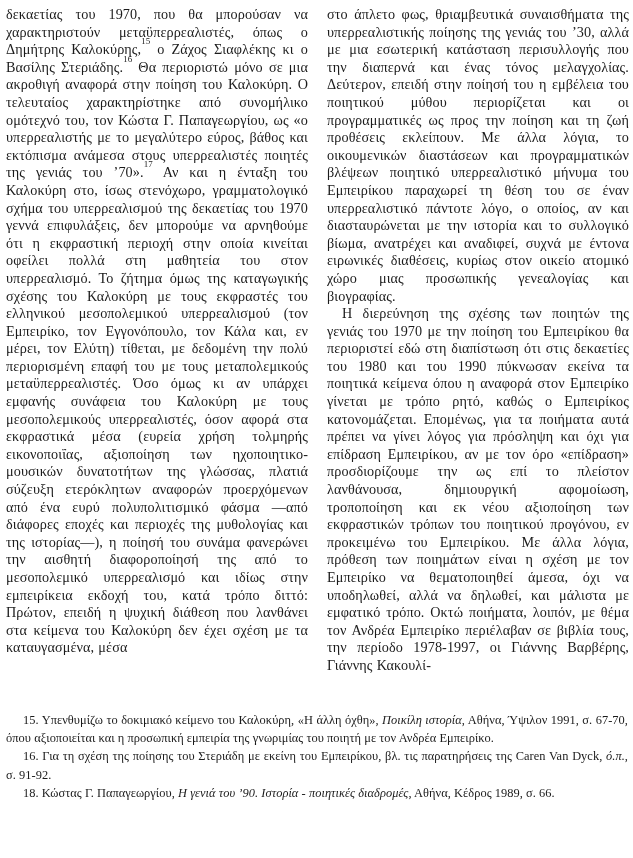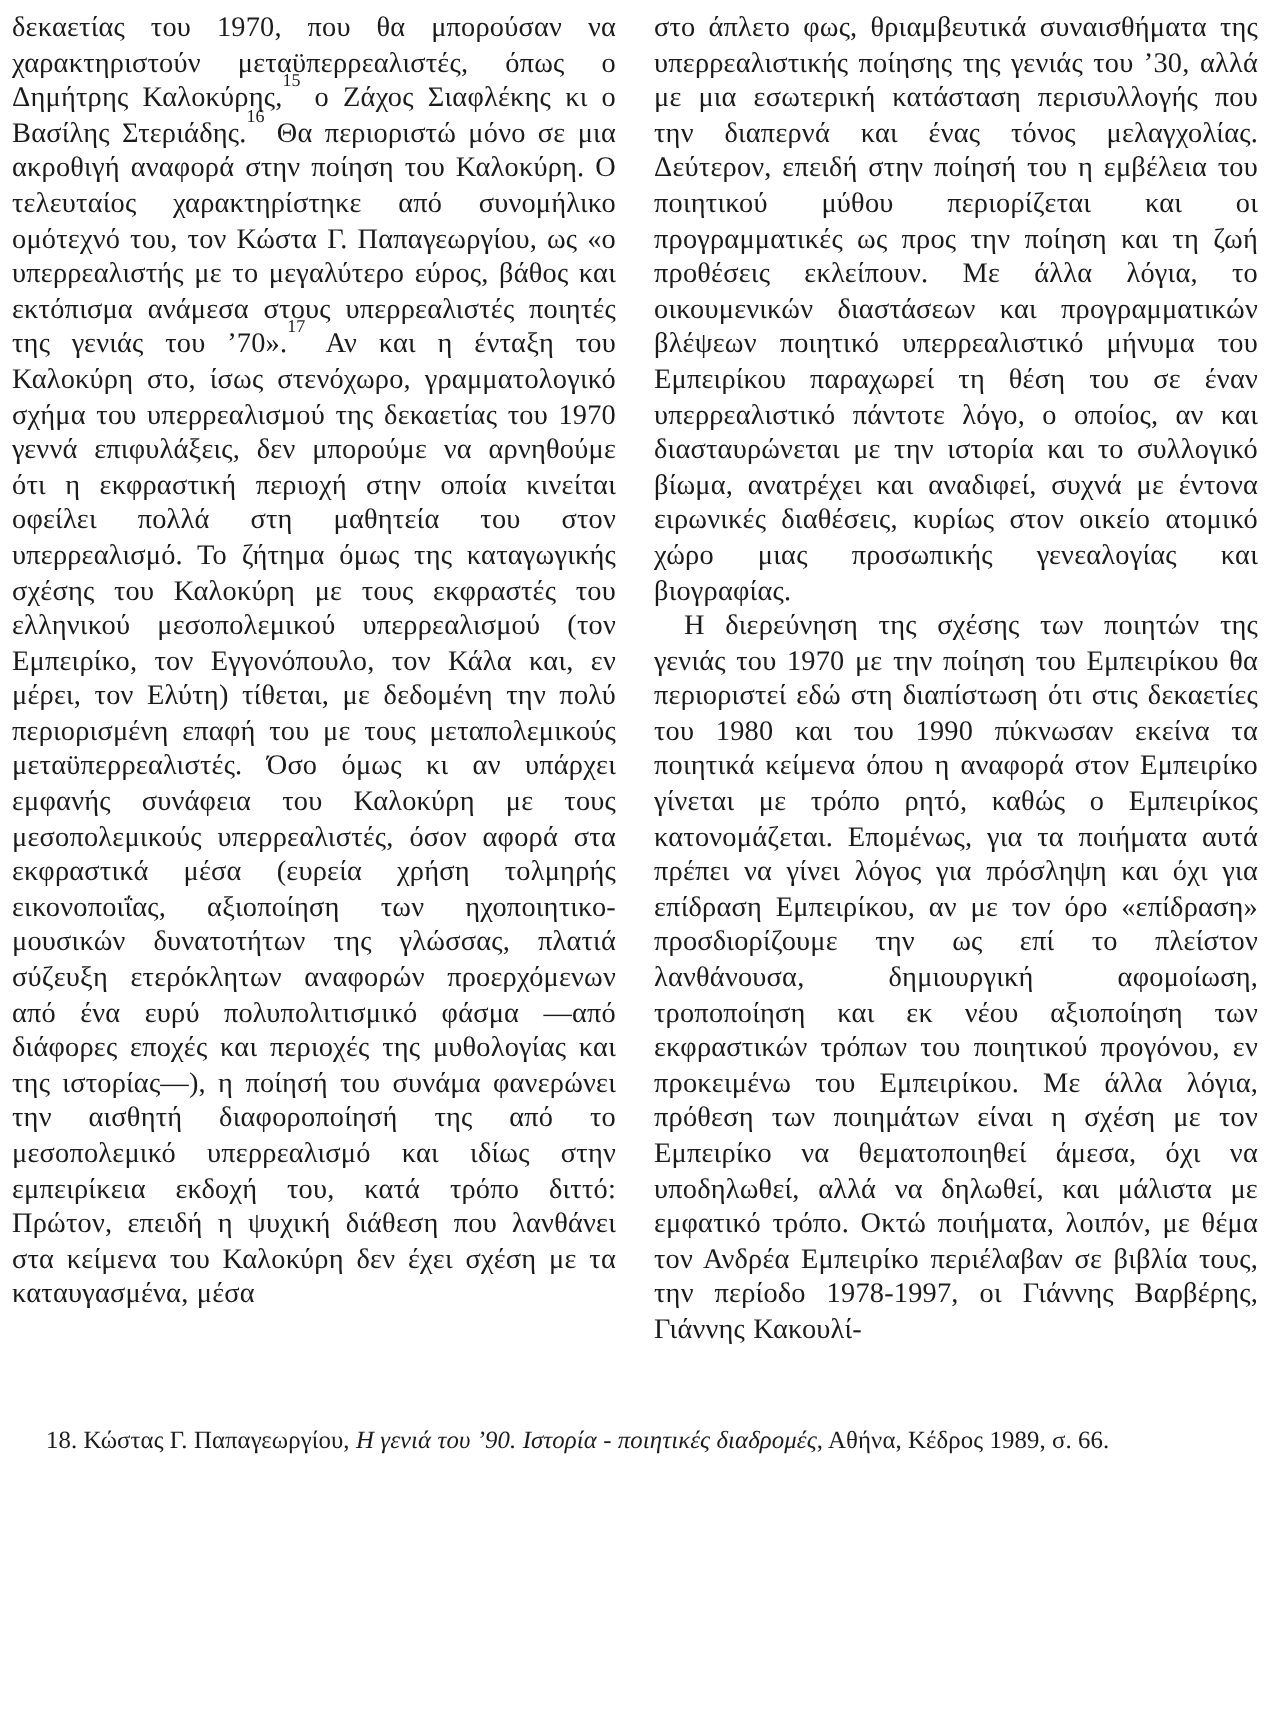--- a/index.html
+++ b/index.html
@@ -70,15 +70,17 @@
     <div class="col">
       <p><span>δεκαετίας του 1970, που θα μπορούσαν να χαρακτηριστούν μεταϋπερρεαλιστές, όπως ο Δημήτρης Καλοκύρης,</span><sup class="fnref">15</sup><span> ο Ζάχος Σιαφλέκης κι ο Βασίλης Στεριάδης.</span><sup class="fnref">16</sup><span> Θα περιοριστώ μόνο σε μια ακροθιγή αναφορά στην ποίηση του Καλοκύρη. Ο τελευταίος χαρακτηρίστηκε από συνομήλικο ομότεχνό του, τον Κώστα Γ. Παπαγεωργίου, ως «ο υπερρεαλιστής με το μεγαλύτερο εύρος, βάθος και εκτόπισμα ανάμεσα στους υπερρεαλιστές ποιητές της γενιάς του ’70».</span><sup class="fnref">17</sup><span> Αν και η ένταξη του Καλοκύρη στο, ίσως στενόχωρο, γραμματολογικό σχήμα του υπερρεαλισμού της δεκαετίας του 1970 γεννά επιφυλάξεις, δεν μπορούμε να αρνηθούμε ότι η εκφραστική περιοχή στην οποία κινείται οφείλει πολλά στη μαθητεία του στον υπερρεαλισμό. Το ζήτημα όμως της καταγωγικής σχέσης του Καλοκύρη με τους εκφραστές του ελληνικού μεσοπολεμικού υπερρεαλισμού (τον Εμπειρίκο, τον Εγγονόπουλο, τον Κάλα και, εν μέρει, τον Ελύτη) τίθεται, με δεδομένη την πολύ περιορισμένη επαφή του με τους μεταπολεμικούς μεταϋπερρεαλιστές. Όσο όμως κι αν υπάρχει εμφανής συνάφεια του Καλοκύρη με τους μεσοπολεμικούς υπερρεαλιστές, όσον αφορά στα εκφραστικά μέσα (ευρεία χρήση τολμηρής εικονοποιΐας, αξιοποίηση των ηχοποιητικο-μουσικών δυνατοτήτων της γλώσσας, πλατιά σύζευξη ετερόκλητων αναφορών προερχόμενων από ένα ευρύ πολυπολιτισμικό φάσμα —από διάφορες εποχές και περιοχές της μυθολογίας και της ιστορίας—), η ποίησή του συνάμα φανερώνει την αισθητή διαφοροποίησή της από το μεσοπολεμικό υπερρεαλισμό και ιδίως στην εμπειρίκεια εκδοχή του, κατά τρόπο διττό: Πρώτον, επειδή η ψυχική διάθεση που λανθάνει στα κείμενα του Καλοκύρη δεν έχει σχέση με τα καταυγασμένα, μέσα</span></p>
     </div>
     <div class="col">
       <p><span>στο άπλετο φως, θριαμβευτικά συναισθήματα της υπερρεαλιστικής ποίησης της γενιάς του ’30, αλλά με μια εσωτερική κατάσταση περισυλλογής που την διαπερνά και ένας τόνος μελαγχολίας. Δεύτερον, επειδή στην ποίησή του η εμβέλεια του ποιητικού μύθου περιορίζεται και οι προγραμματικές ως προς την ποίηση και τη ζωή προθέσεις εκλείπουν. Με άλλα λόγια, το οικουμενικών διαστάσεων και προγραμματικών βλέψεων ποιητικό υπερρεαλιστικό μήνυμα του Εμπειρίκου παραχωρεί τη θέση του σε έναν υπερρεαλιστικό πάντοτε λόγο, ο οποίος, αν και διασταυρώνεται με την ιστορία και το συλλογικό βίωμα, ανατρέχει και αναδιφεί, συχνά με έντονα ειρωνικές διαθέσεις, κυρίως στον οικείο ατομικό χώρο μιας προσωπικής γενεαλογίας και βιογραφίας.</span></p>
       <p class="indent"><span>Η διερεύνηση της σχέσης των ποιητών της γενιάς του 1970 με την ποίηση του Εμπειρίκου θα περιοριστεί εδώ στη διαπίστωση ότι στις δεκαετίες του 1980 και του 1990 πύκνωσαν εκείνα τα ποιητικά κείμενα όπου η αναφορά στον Εμπειρίκο γίνεται με τρόπο ρητό, καθώς ο Εμπειρίκος κατονομάζεται. Επομένως, για τα ποιήματα αυτά πρέπει να γίνει λόγος για πρόσληψη και όχι για επίδραση Εμπειρίκου, αν με τον όρο «επίδραση» προσδιορίζουμε την ως επί το πλείστον λανθάνουσα, δημιουργική αφομοίωση, τροποποίηση και εκ νέου αξιοποίηση των εκφραστικών τρόπων του ποιητικού προγόνου, εν προκειμένω του Εμπειρίκου. Με άλλα λόγια, πρόθεση των ποιημάτων είναι η σχέση με τον Εμπειρίκο να θεματοποιηθεί άμεσα, όχι να υποδηλωθεί, αλλά να δηλωθεί, και μάλιστα με εμφατικό τρόπο. Οκτώ ποιήματα, λοιπόν, με θέμα τον Ανδρέα Εμπειρίκο περιέλαβαν σε βιβλία τους, την περίοδο 1978-1997, οι Γιάννης Βαρβέρης, Γιάννης Κακουλί-</span></p>
     </div>
   </div>
 
   <div class="footnotes">
+    <p class="footnote"><span>15. Υπενθυμίζω το δοκιμιακό κείμενο του Καλοκύρη, «Η άλλη όχθη», </span><i>Ποικίλη ιστορία</i><span>, Αθήνα, Ύψιλον 1991, σ. 67-70, όπου αξιοποιείται και η προσωπική εμπειρία της γνωριμίας του ποιητή με τον Ανδρέα Εμπειρίκο.</span></p>
+    <p class="footnote"><span>16. Για τη σχέση της ποίησης του Στεριάδη με εκείνη του Εμπειρίκου, βλ. τις παρατηρήσεις της Caren Van Dyck, </span><i>ό.π.</i><span>, σ. 91-92.</span></p>
     <p class="footnote"><span>18. Κώστας Γ. Παπαγεωργίου, </span><i>Η γενιά του ’90. Ιστορία - ποιητικές διαδρομές</i><span>, Αθήνα, Κέδρος 1989, σ. 66.</span></p>
   </div>
 </div>
 
 </body></html>

